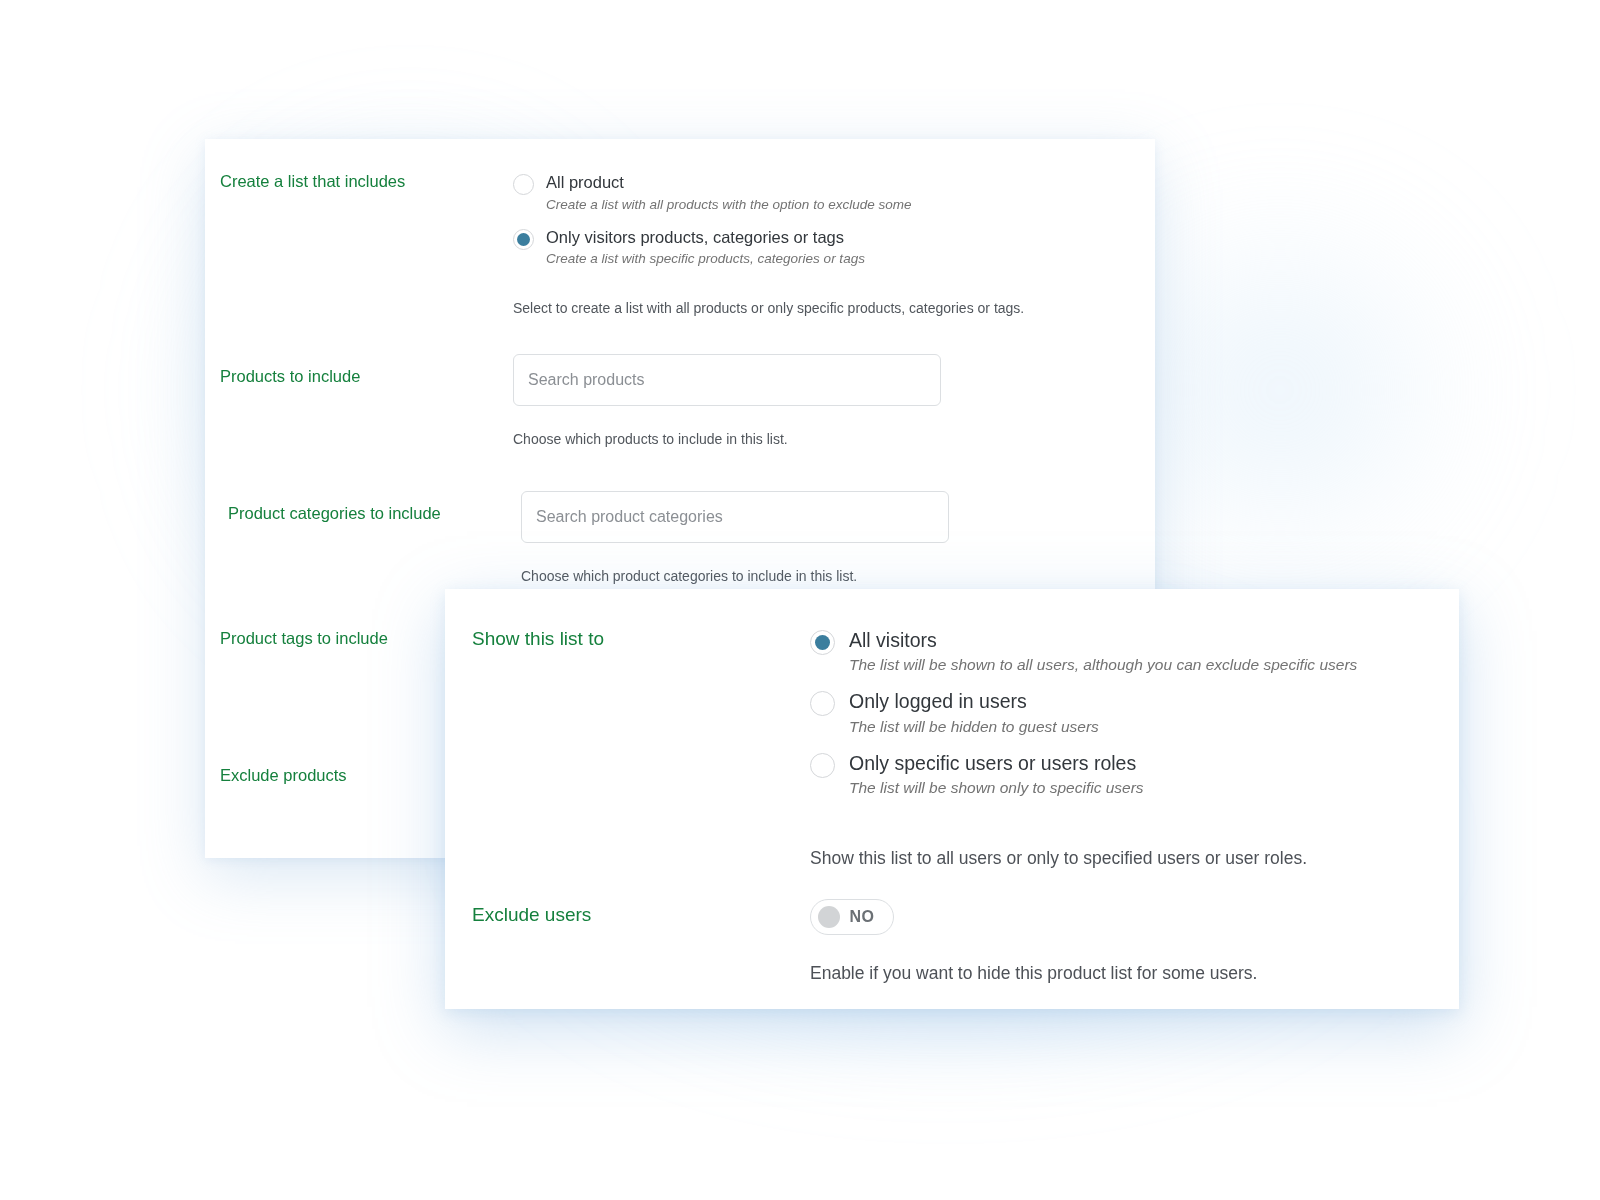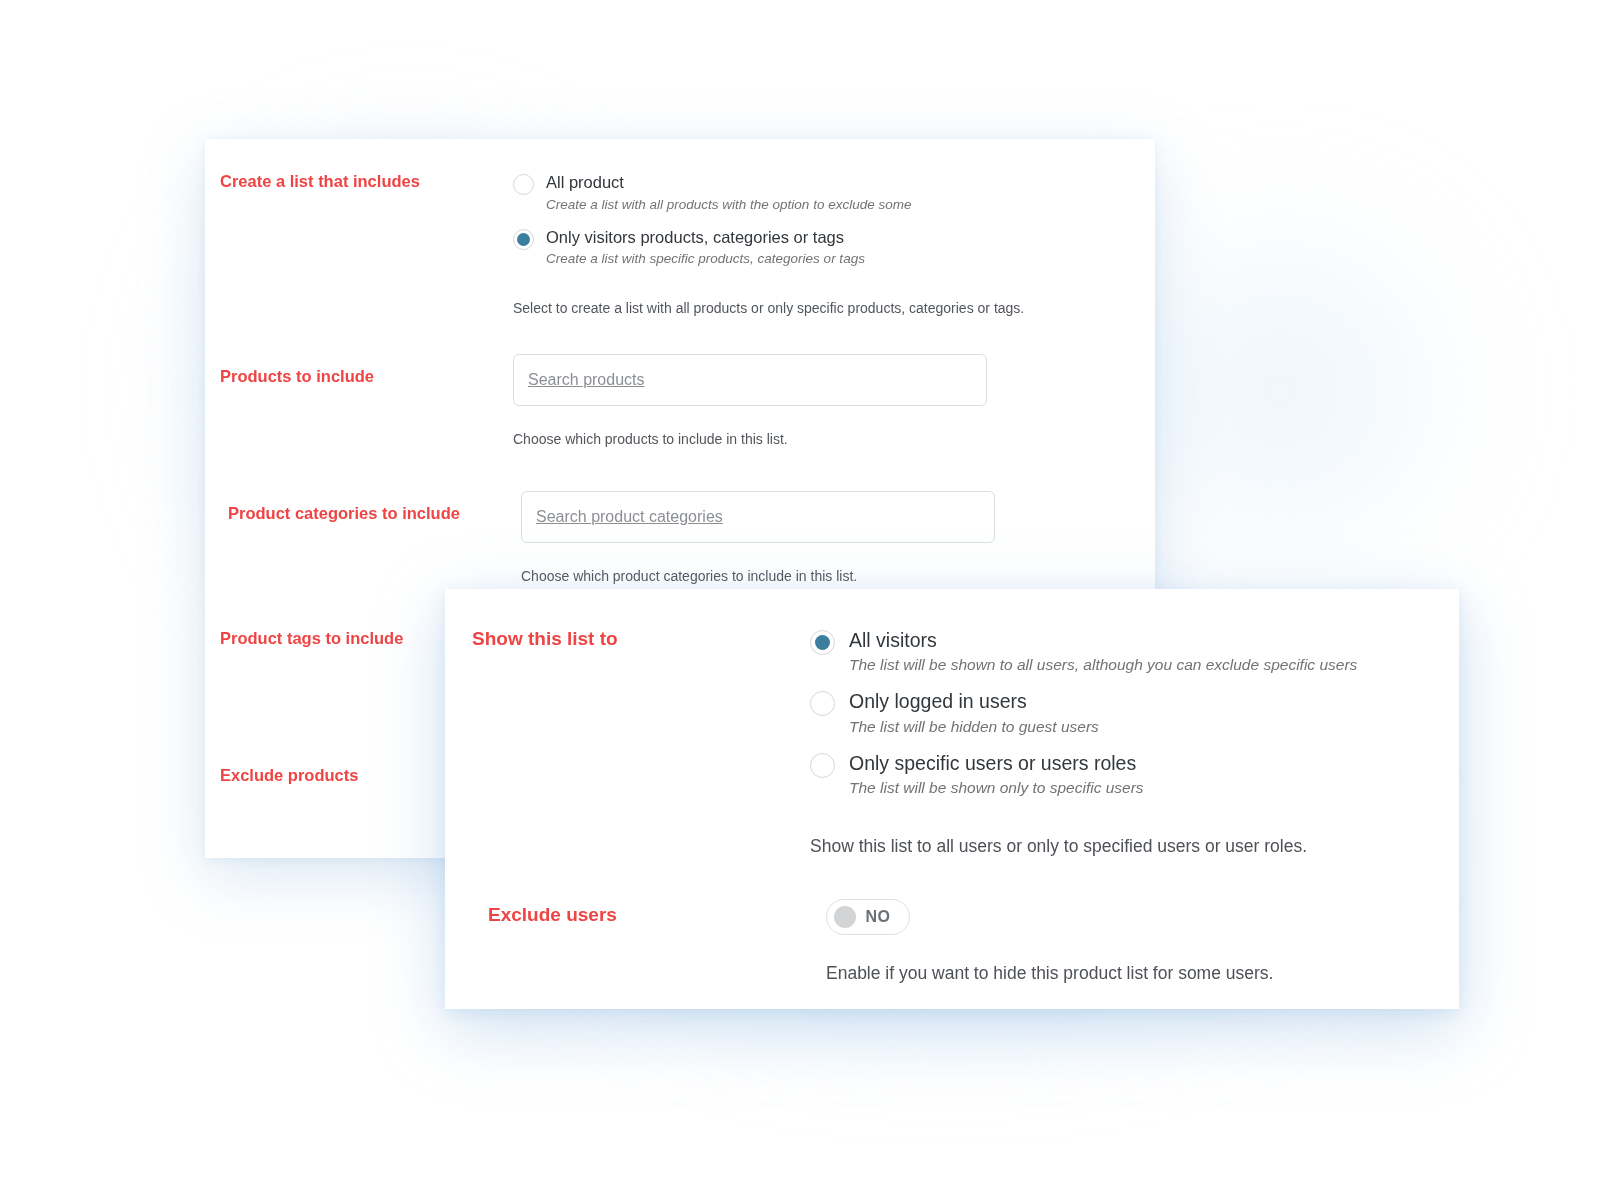--- a/index.html
+++ b/index.html
@@ -67,22 +67,22 @@
                 0 4px 14px rgba(140,180,220,0.22);
   }
 
   
   .row {
     position: absolute;
     display: flex;
   }
   .field-label {
     font-size: 16.5px;
-    font-weight: bold;
-    color: #ef4444;
+    font-weight: normal;
+    color: #15803d;
     line-height: 1.2;
     white-space: nowrap;
   }
   .front .field-label {
     font-size: 19px;
   }
 
   
   .opt {
     display: flex;
@@ -154,32 +154,31 @@
     line-height: 1.35;
   }
   .front .help {
     font-size: 17.5px;
     color: #4d5157;
   }
 
   
   .text-input {
     box-sizing: border-box;
-    width: 474px;
+    width: 428px;
     height: 52px;
     border: 1px solid #dcdfe2;
     border-radius: 6px;
     background: #ffffff;
     display: flex;
     align-items: center;
     padding: 0 14px;
     font-size: 16px;
     color: #8b8f94;
     font-family: "Liberation Sans", sans-serif;
-    text-decoration: underline;
   }
   .text-input::placeholder { color: #8b8f94; opacity: 1; }
 
   
   .toggle {
     box-sizing: border-box;
     width: 84px;
     height: 36px;
     border-radius: 18px;
     border: 1px solid #dcdfe2;
@@ -294,26 +293,26 @@
             <span class="opt-desc" style="display:block;">The list will be hidden to guest users</span>
           </span>
         </div>
         <div class="opt">
           <span class="radio"></span>
           <span class="opt-text">
             <span class="opt-title" style="display:block;">Only specific users or users roles</span>
             <span class="opt-desc" style="display:block;">The list will be shown only to specific users</span>
           </span>
         </div>
-        <div class="help" style="margin-top:36px;">Show this list to all users or only to specified users or user roles.</div>
+        <div class="help" style="margin-top:48px;">Show this list to all users or only to specified users or user roles.</div>
       </div>
     </div>
 
     <div class="row" style="left:27px; top:310px;">
-      <div style="width:338px; padding-top:5px;margin-left:16px;">
+      <div style="width:338px; padding-top:5px;">
         <div class="field-label">Exclude users</div>
       </div>
       <div style="width:630px;">
         <div class="toggle">
           <span class="knob"></span>
           <span class="toggle-label">NO</span>
         </div>
         <div class="help" style="margin-top:27px;">Enable if you want to hide this product list for some users.</div>
       </div>
     </div>

